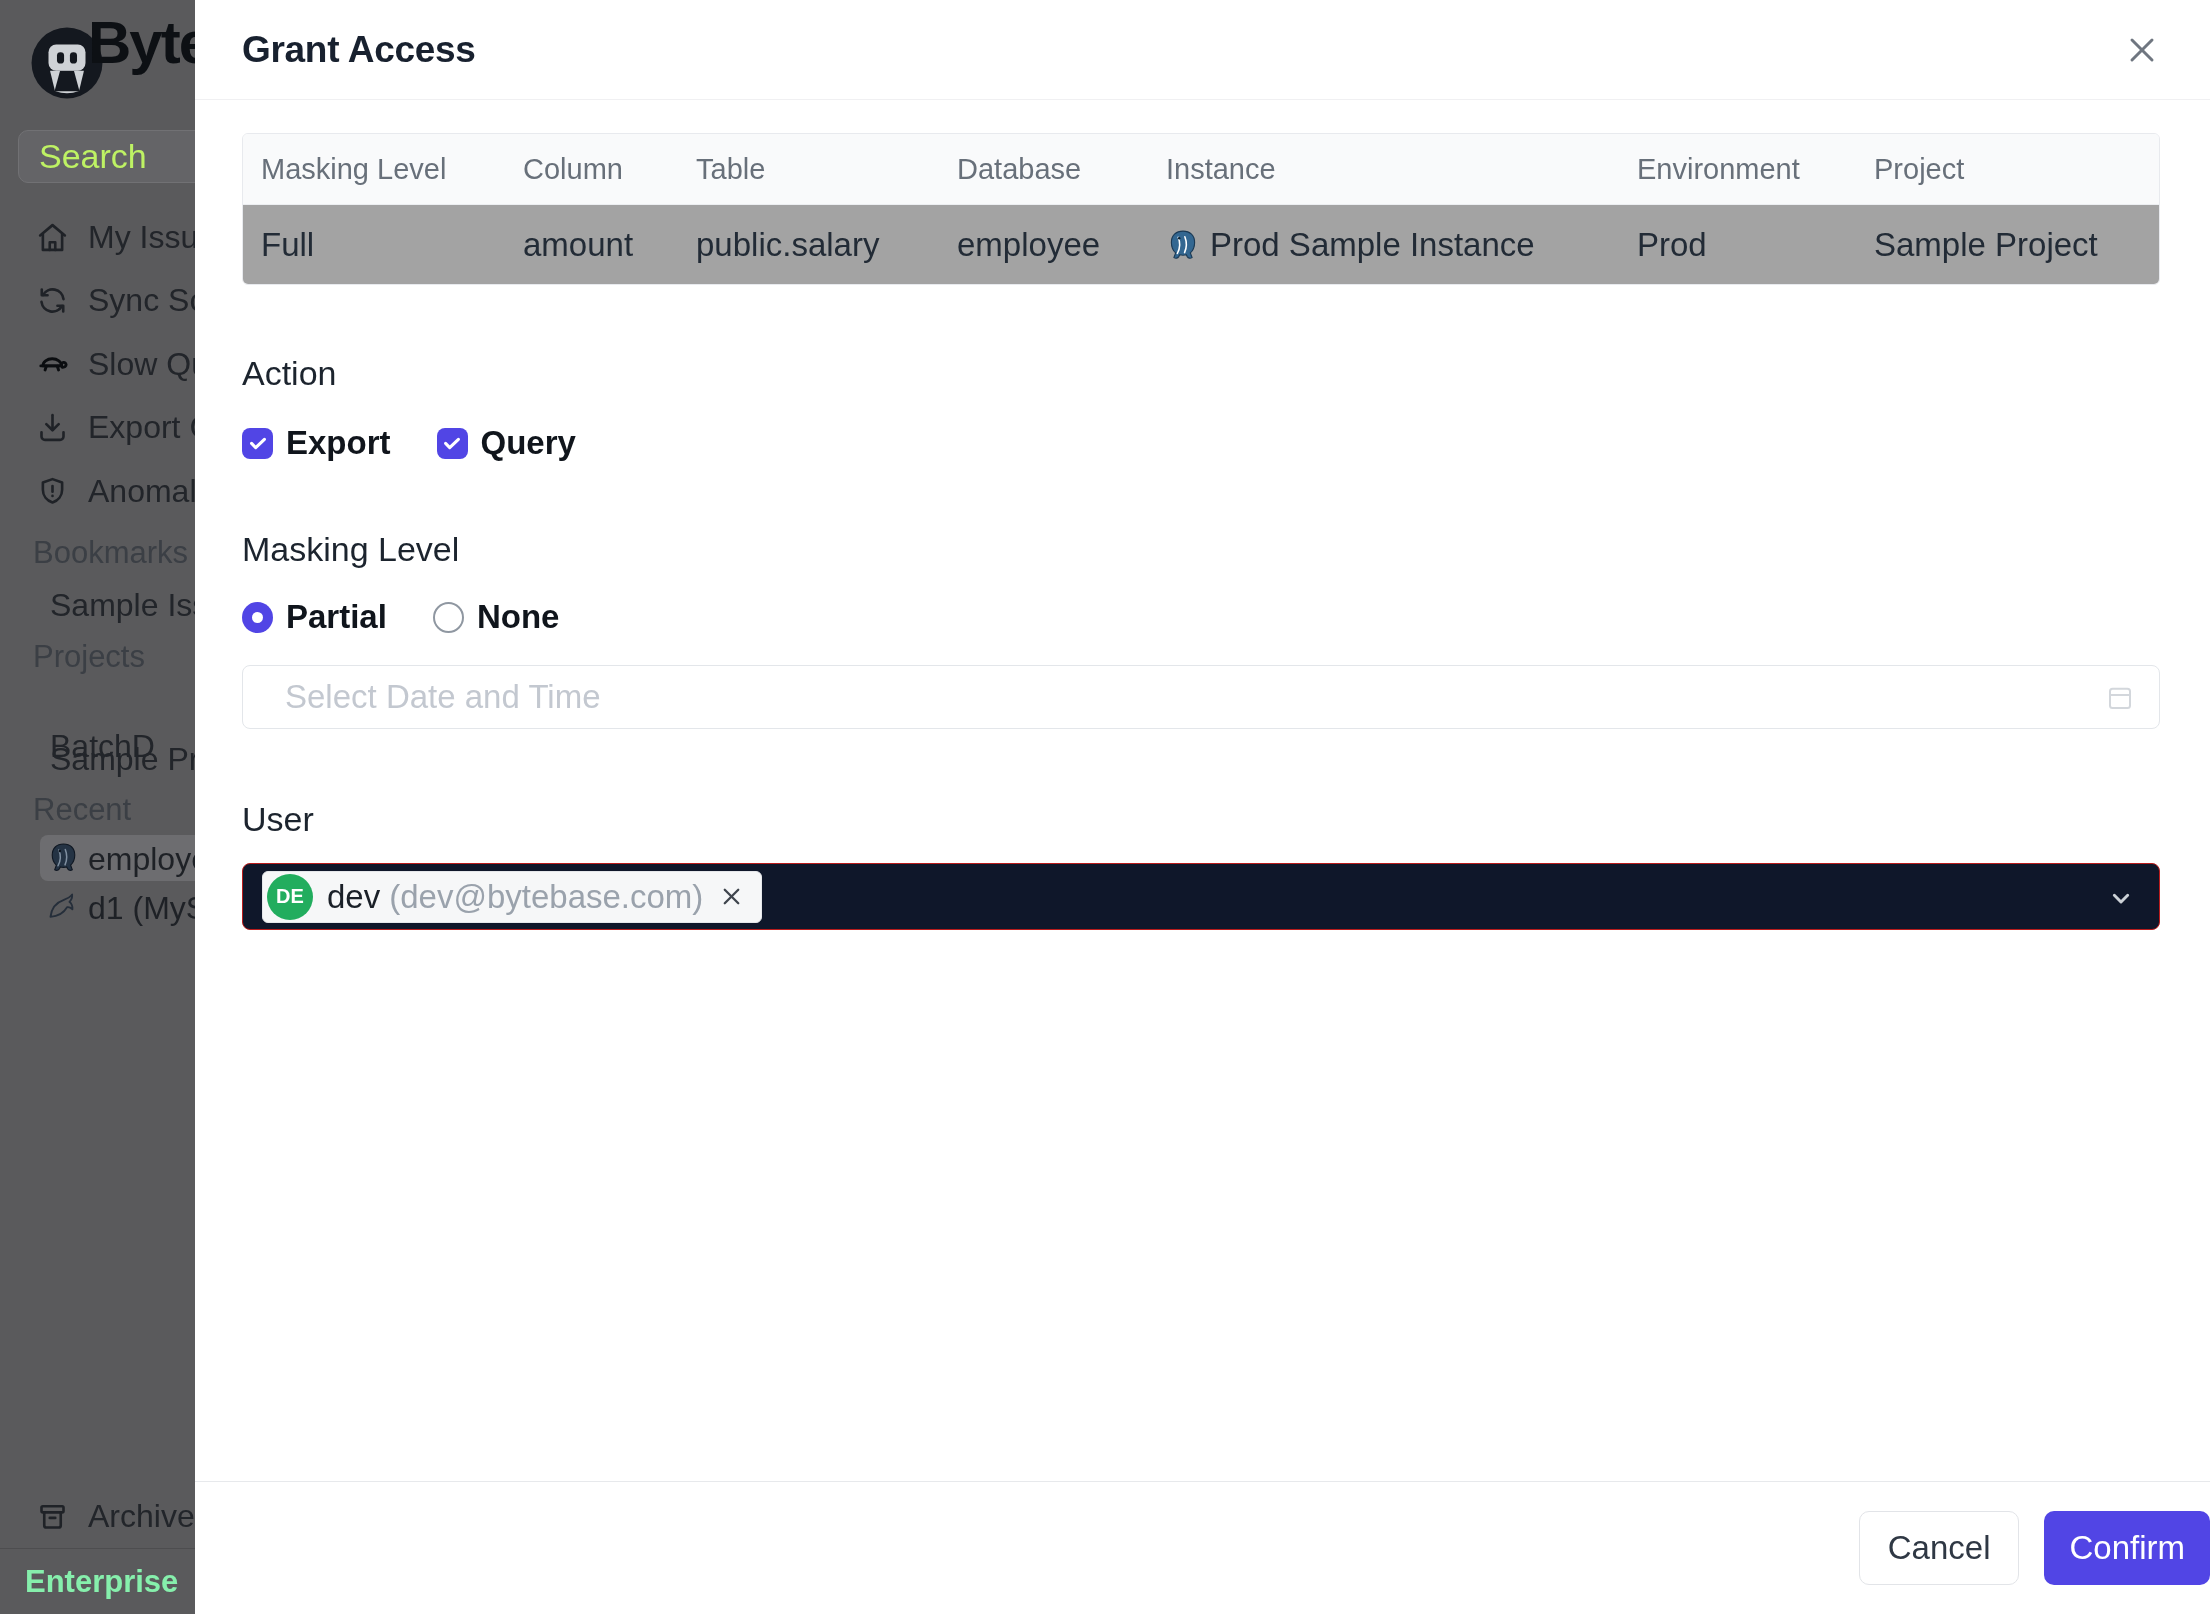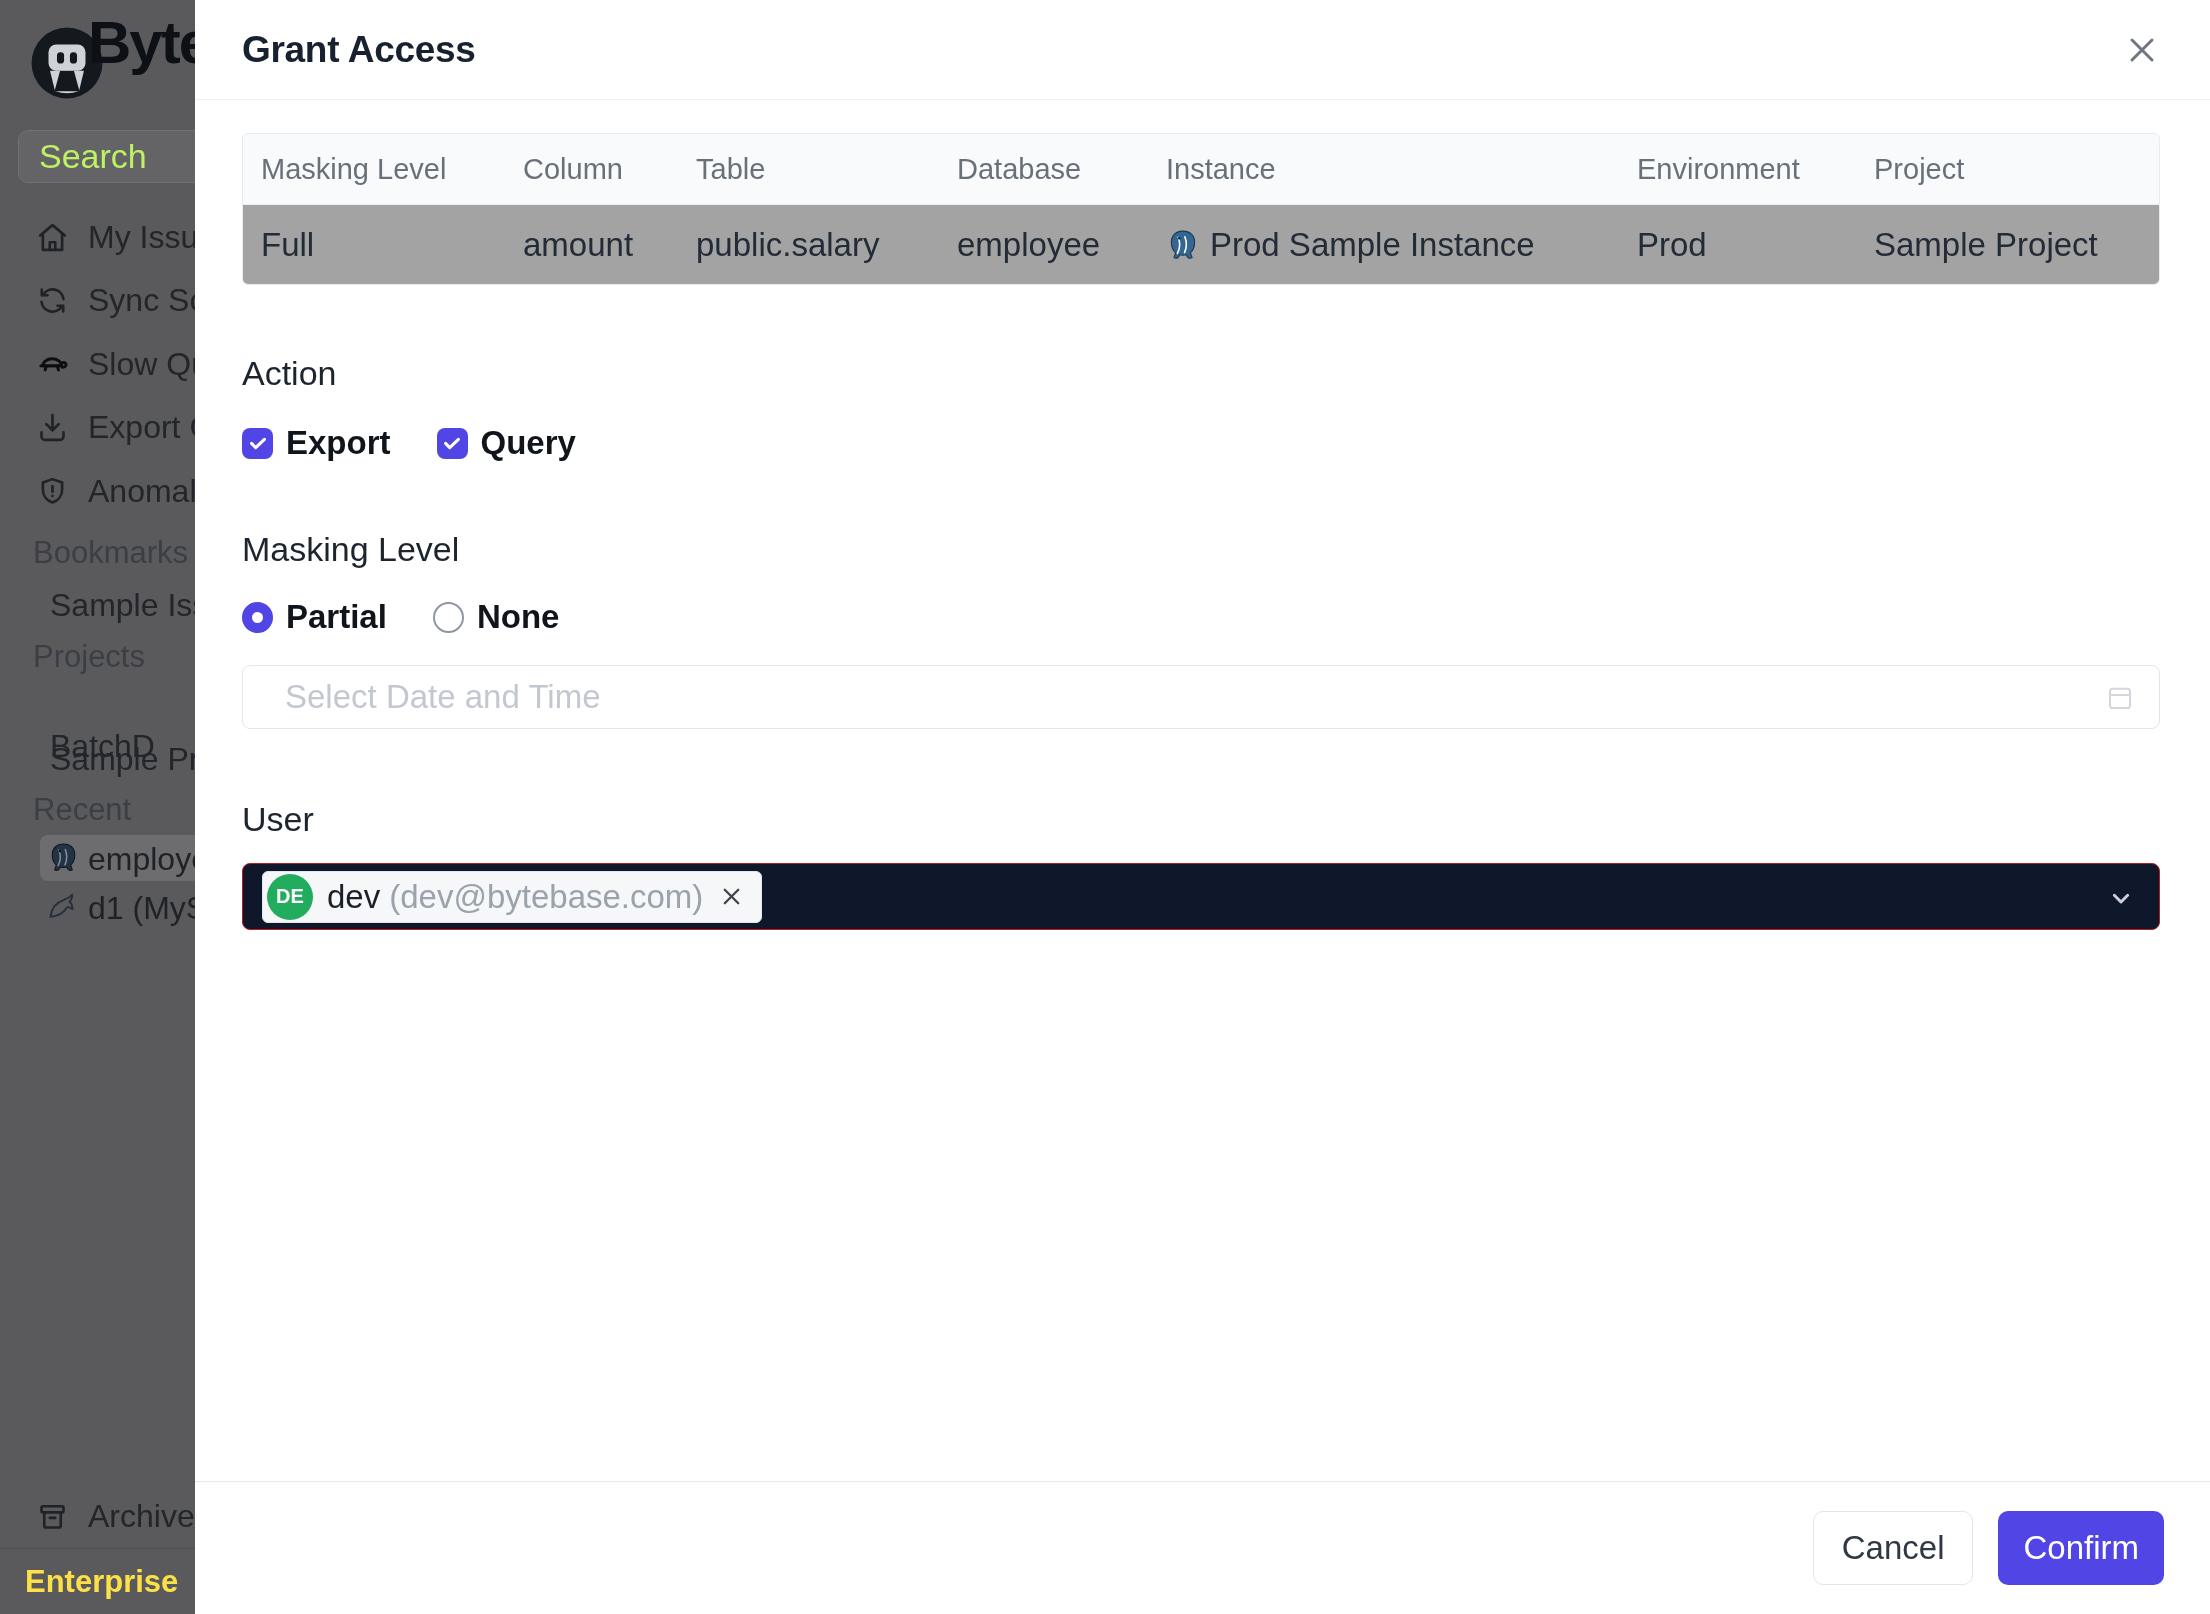--- a/index.html
+++ b/index.html
@@ -21,21 +21,21 @@
   .nav-item .nicon { position:absolute; left:36px; width:33px; height:33px; color:#1f2227; }
   .nav-item .nicon.bold { color:#0b0d10; }
   .nav-item .nlabel { position:absolute; left:88px; font-size:32px; color:#22252a; white-space:nowrap; }
   .sec-label { position:absolute; left:33px; font-size:31px; color:#3b3f45; white-space:nowrap; }
   .sub-item { position:absolute; left:50px; font-size:32px; color:#22252a; white-space:nowrap; }
   .db-row { position:absolute; left:40px; right:-12px; height:46px; border-radius:8px; }
   .db-row.selected { background:#6d6d70; }
   .db-row .dbicon { position:absolute; left:7px; top:6px; width:33px; height:33px; }
   .db-row .dblabel { position:absolute; left:48px; top:6px; font-size:32px; color:#1e2126; white-space:nowrap; }
   .side-divider { position:absolute; left:0; right:0; top:1548px; height:1px; background:#4d4d4f; }
-  .plan-label { position:absolute; left:25px; top:1564px; font-size:31px; font-weight:700; color:#fde047; }
+  .plan-label { position:absolute; left:25px; top:1564px; font-size:31px; font-weight:700; color:#86efac; }
 
   
   .modal { position:absolute; left:195px; top:0; width:2015px; height:1614px; background:#fff; z-index:2; }
   .modal-header { height:100px; border-bottom:1px solid #f0f0f2; display:flex; align-items:center;
                   padding:0 46px 0 47px; position:relative; }
   .modal-title { font-size:37px; font-weight:700; color:#18212f; letter-spacing:-0.3px; }
   .close-btn { position:absolute; right:48px; top:30px; width:40px; height:40px; color:#6f7680; cursor:pointer; }
 
   .modal-body { padding:33px 50px 0 47px; }
 
@@ -80,21 +80,21 @@
               display:flex; align-items:center; padding:0 16px 0 4px; }
   .avatar { width:46px; height:46px; border-radius:50%; background:#22ad5e; color:#fff;
             font-size:20px; font-weight:700; display:flex; align-items:center; justify-content:center; }
   .tag-name { margin-left:14px; font-size:33px; font-weight:500; color:#1a2028; }
   .tag-email { margin-left:9px; font-size:33px; color:#9aa2ac; }
   .tag-x { margin-left:15px; width:27px; height:27px; color:#3f454d; cursor:pointer; }
   .chevron-ic { position:absolute; right:22px; top:18px; width:32px; height:32px; color:#ccd1d7; }
 
   .modal-footer { position:absolute; left:0; right:0; bottom:0; height:133px; background:#fff;
                   border-top:1px solid #e7e9ec; display:flex; align-items:center;
-                  justify-content:flex-end; padding-right:46px; gap:25px; }
+                  justify-content:flex-end; gap:25px; }
   .btn { height:74px; border-radius:10px; font-size:33px; display:flex; align-items:center;
          cursor:pointer; font-family:inherit; }
   .btn-cancel { background:#fff; border:1px solid #e2e4e8; color:#2f3844; padding:0 28px; }
   .btn-confirm { background:#5145e5; border:none; color:#fff; font-weight:500; padding:0 25px; }
 </style>
 </head>
 <body>
 
 <div class="sidebar">
 

